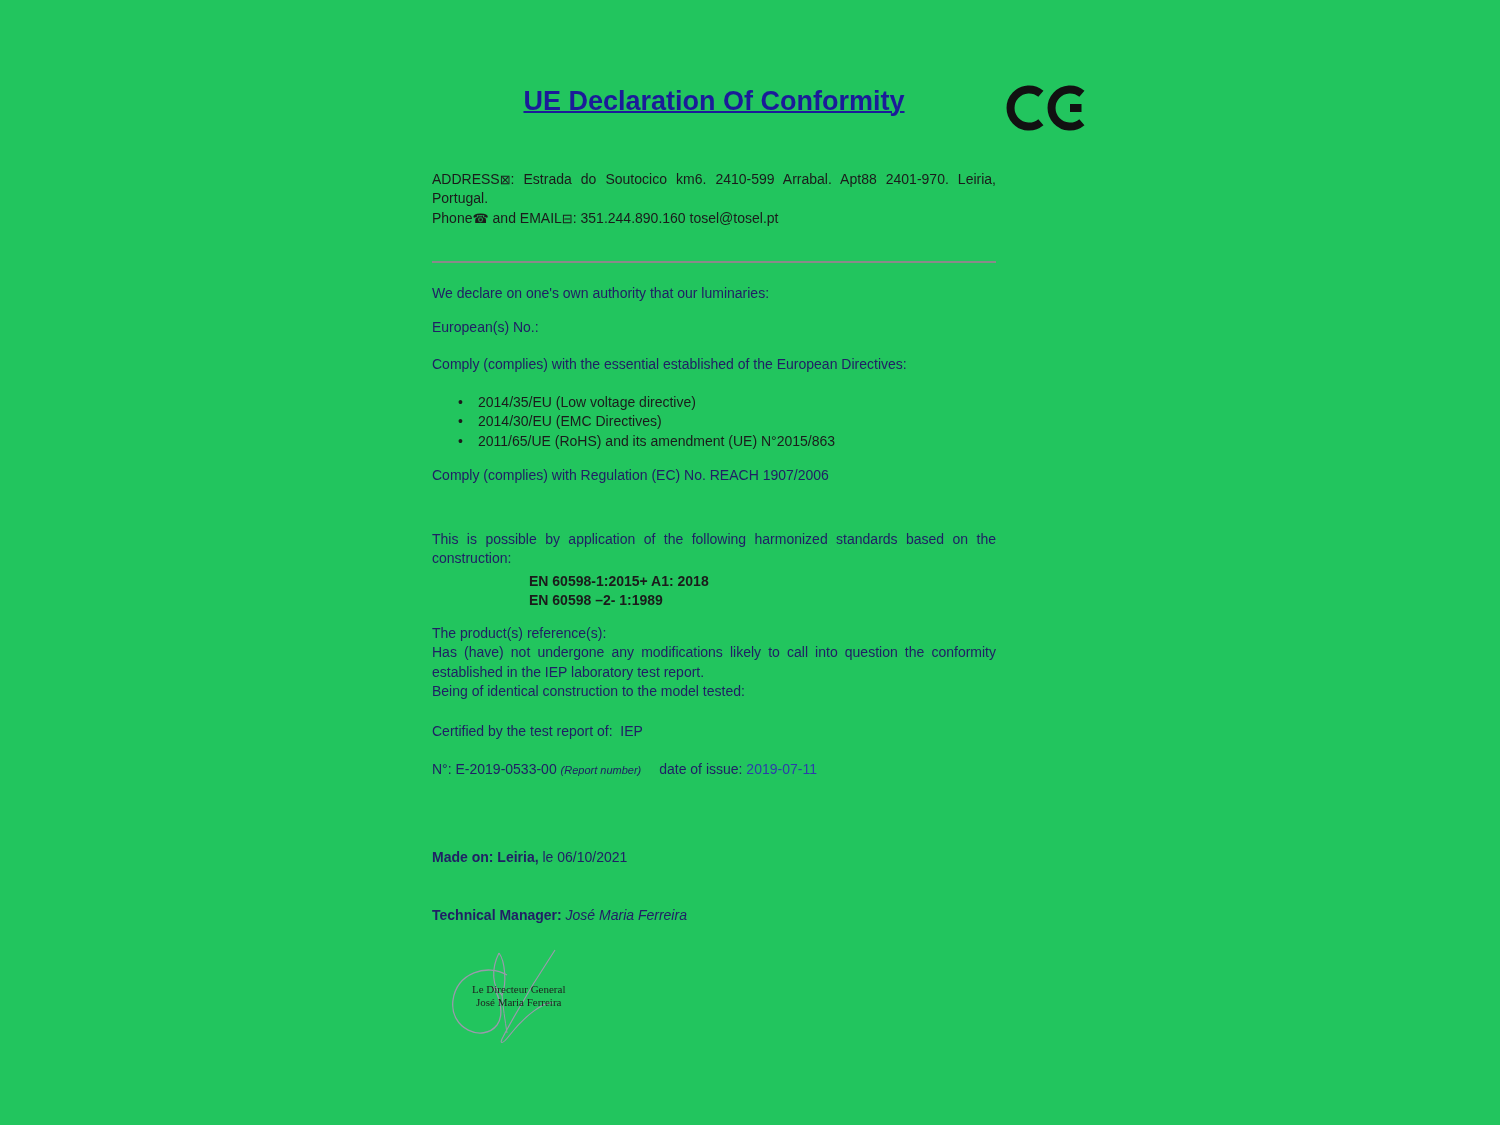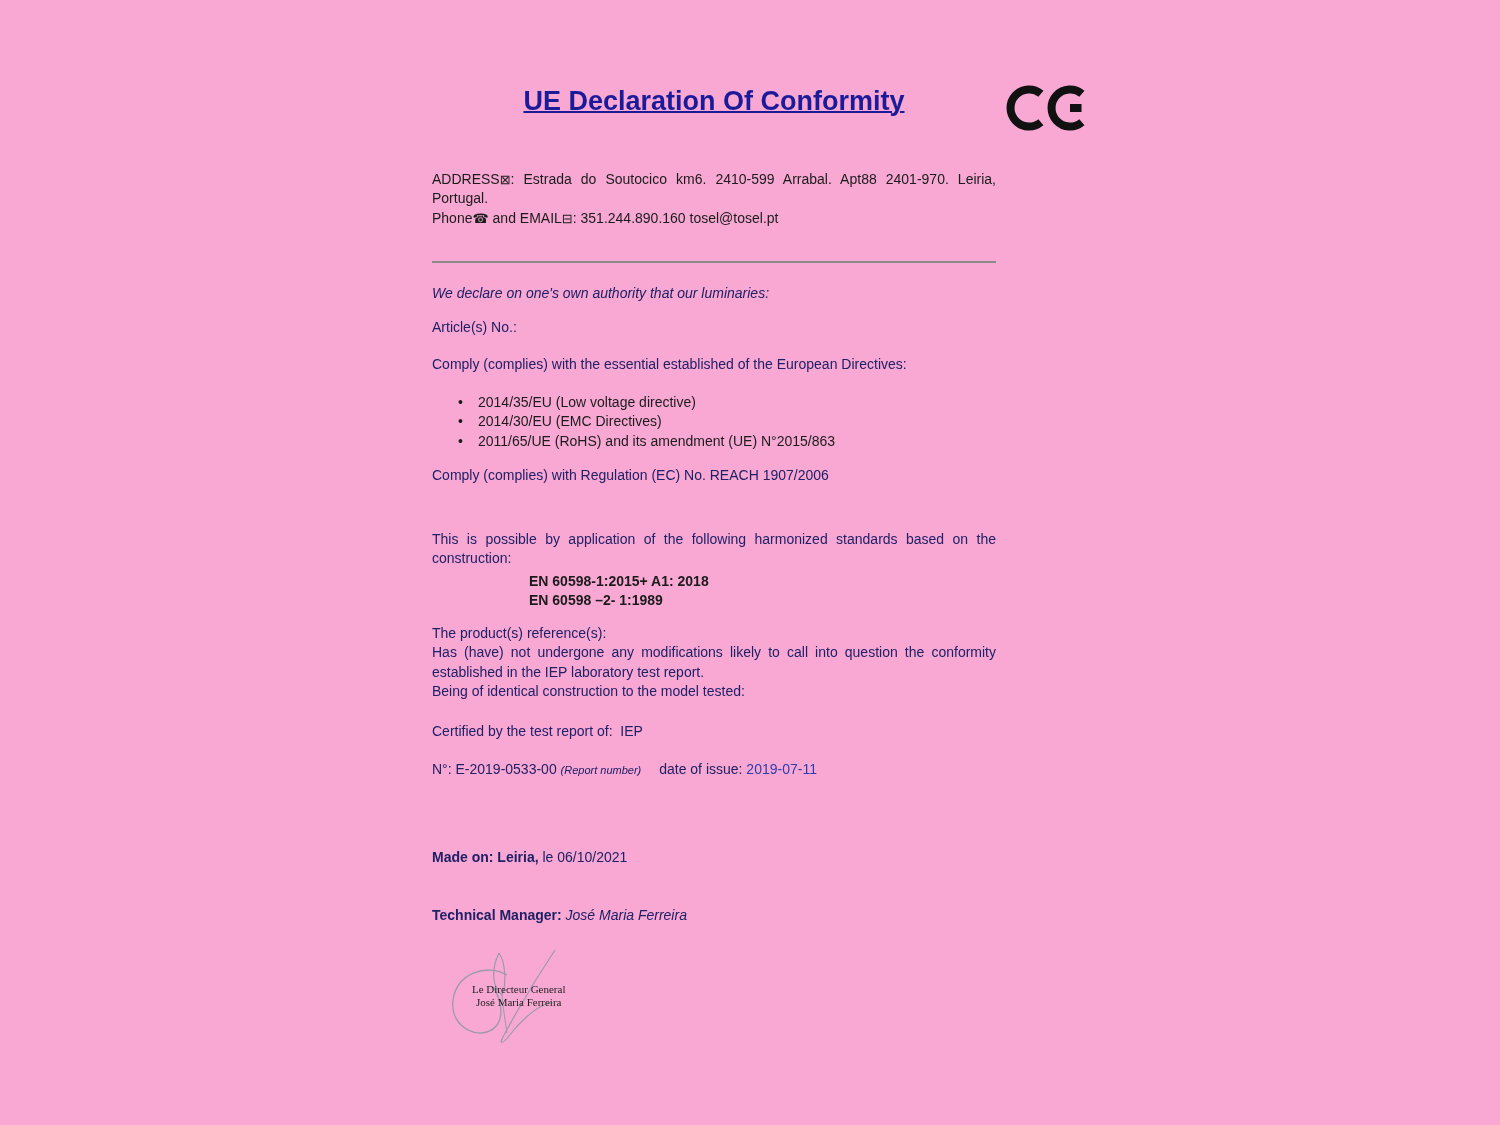--- a/index.html
+++ b/index.html
@@ -1,19 +1,19 @@
 <!DOCTYPE html>
 <html><head>
 <meta charset="utf-8">
 <style>
   html,body{margin:0;padding:0;background:#ffffff;}
   .page{
     position:relative;
     width:1500px;height:1125px;
-    background:#f9a8d4;
+    background:#22c55e;
     font-family:"Liberation Sans",sans-serif;
     overflow:hidden;
   }
   .abs{position:absolute;}
   .col{left:432px;width:564px;}
 
   
   .doc-title{
     top:86px;left:432px;width:564px;
     text-align:center;
@@ -98,23 +98,23 @@
     <div>
       <span>ADDRESS</span><span class="glyph">⊠</span><span>: Estrada do Soutocico km6. 2410-599 Arrabal. Apt88 2401-970. Leiria, Portugal.</span>
     </div>
     <div>
       <span>Phone</span><span class="glyph">☎</span><span> and EMAIL</span><span class="glyph">⊟</span><span>: 351.244.890.160 tosel@tosel.pt</span>
     </div>
   </div>
 
   <div class="abs rule"></div>
 
-  <div class="abs col bodytxt navy" style="top:284px;font-style:italic;">We declare on one's own authority that our luminaries:</div>
+  <div class="abs col bodytxt navy" style="top:284px;">We declare on one's own authority that our luminaries:</div>
 
-  <div class="abs col bodytxt navy" style="top:318px;">Article(s) No.:</div>
+  <div class="abs col bodytxt navy" style="top:318px;">European(s) No.:</div>
 
   <div class="abs col bodytxt navy" style="top:355px;">Comply (complies) with the essential established of the European Directives:</div>
 
   <ul class="abs col bullets" style="top:393px;">
     <li>2014/35/EU (Low voltage directive)</li>
     <li>2014/30/EU (EMC Directives)</li>
     <li>2011/65/UE (RoHS) and its amendment (UE) N°2015/863</li>
   </ul>
 
   <div class="abs col bodytxt navy" style="top:466px;">Comply (complies) with Regulation (EC) No. REACH 1907/2006</div>

